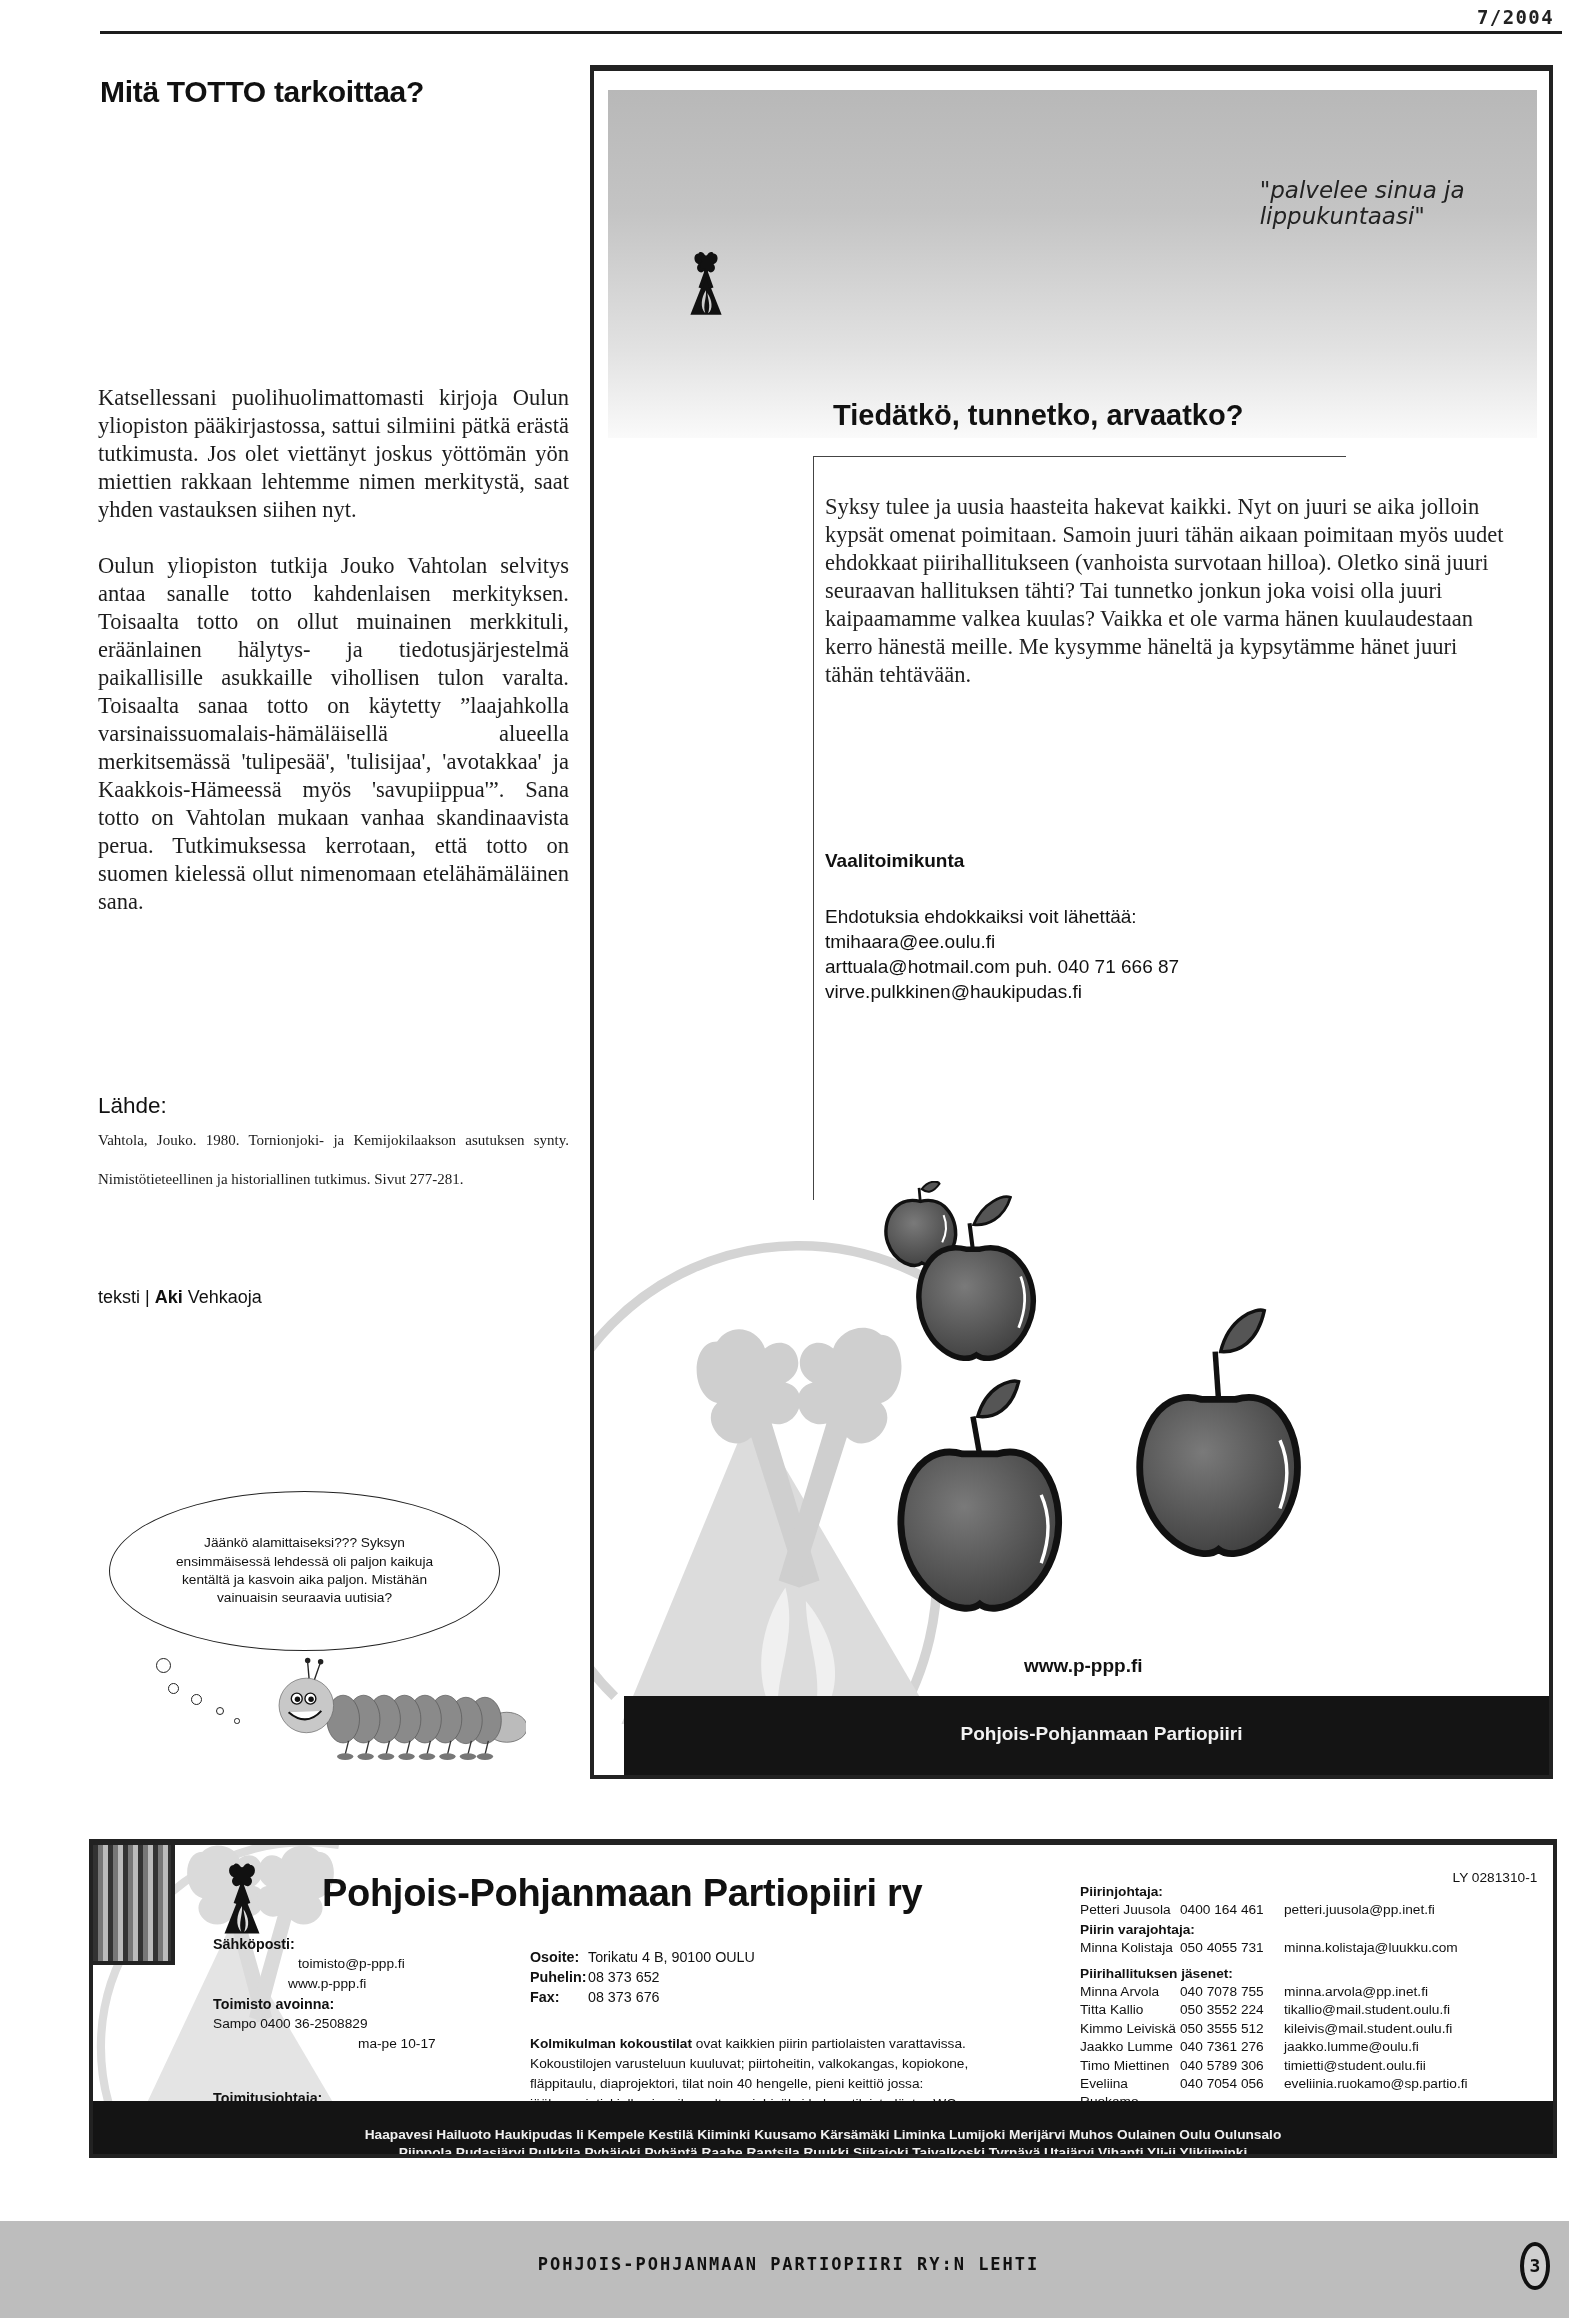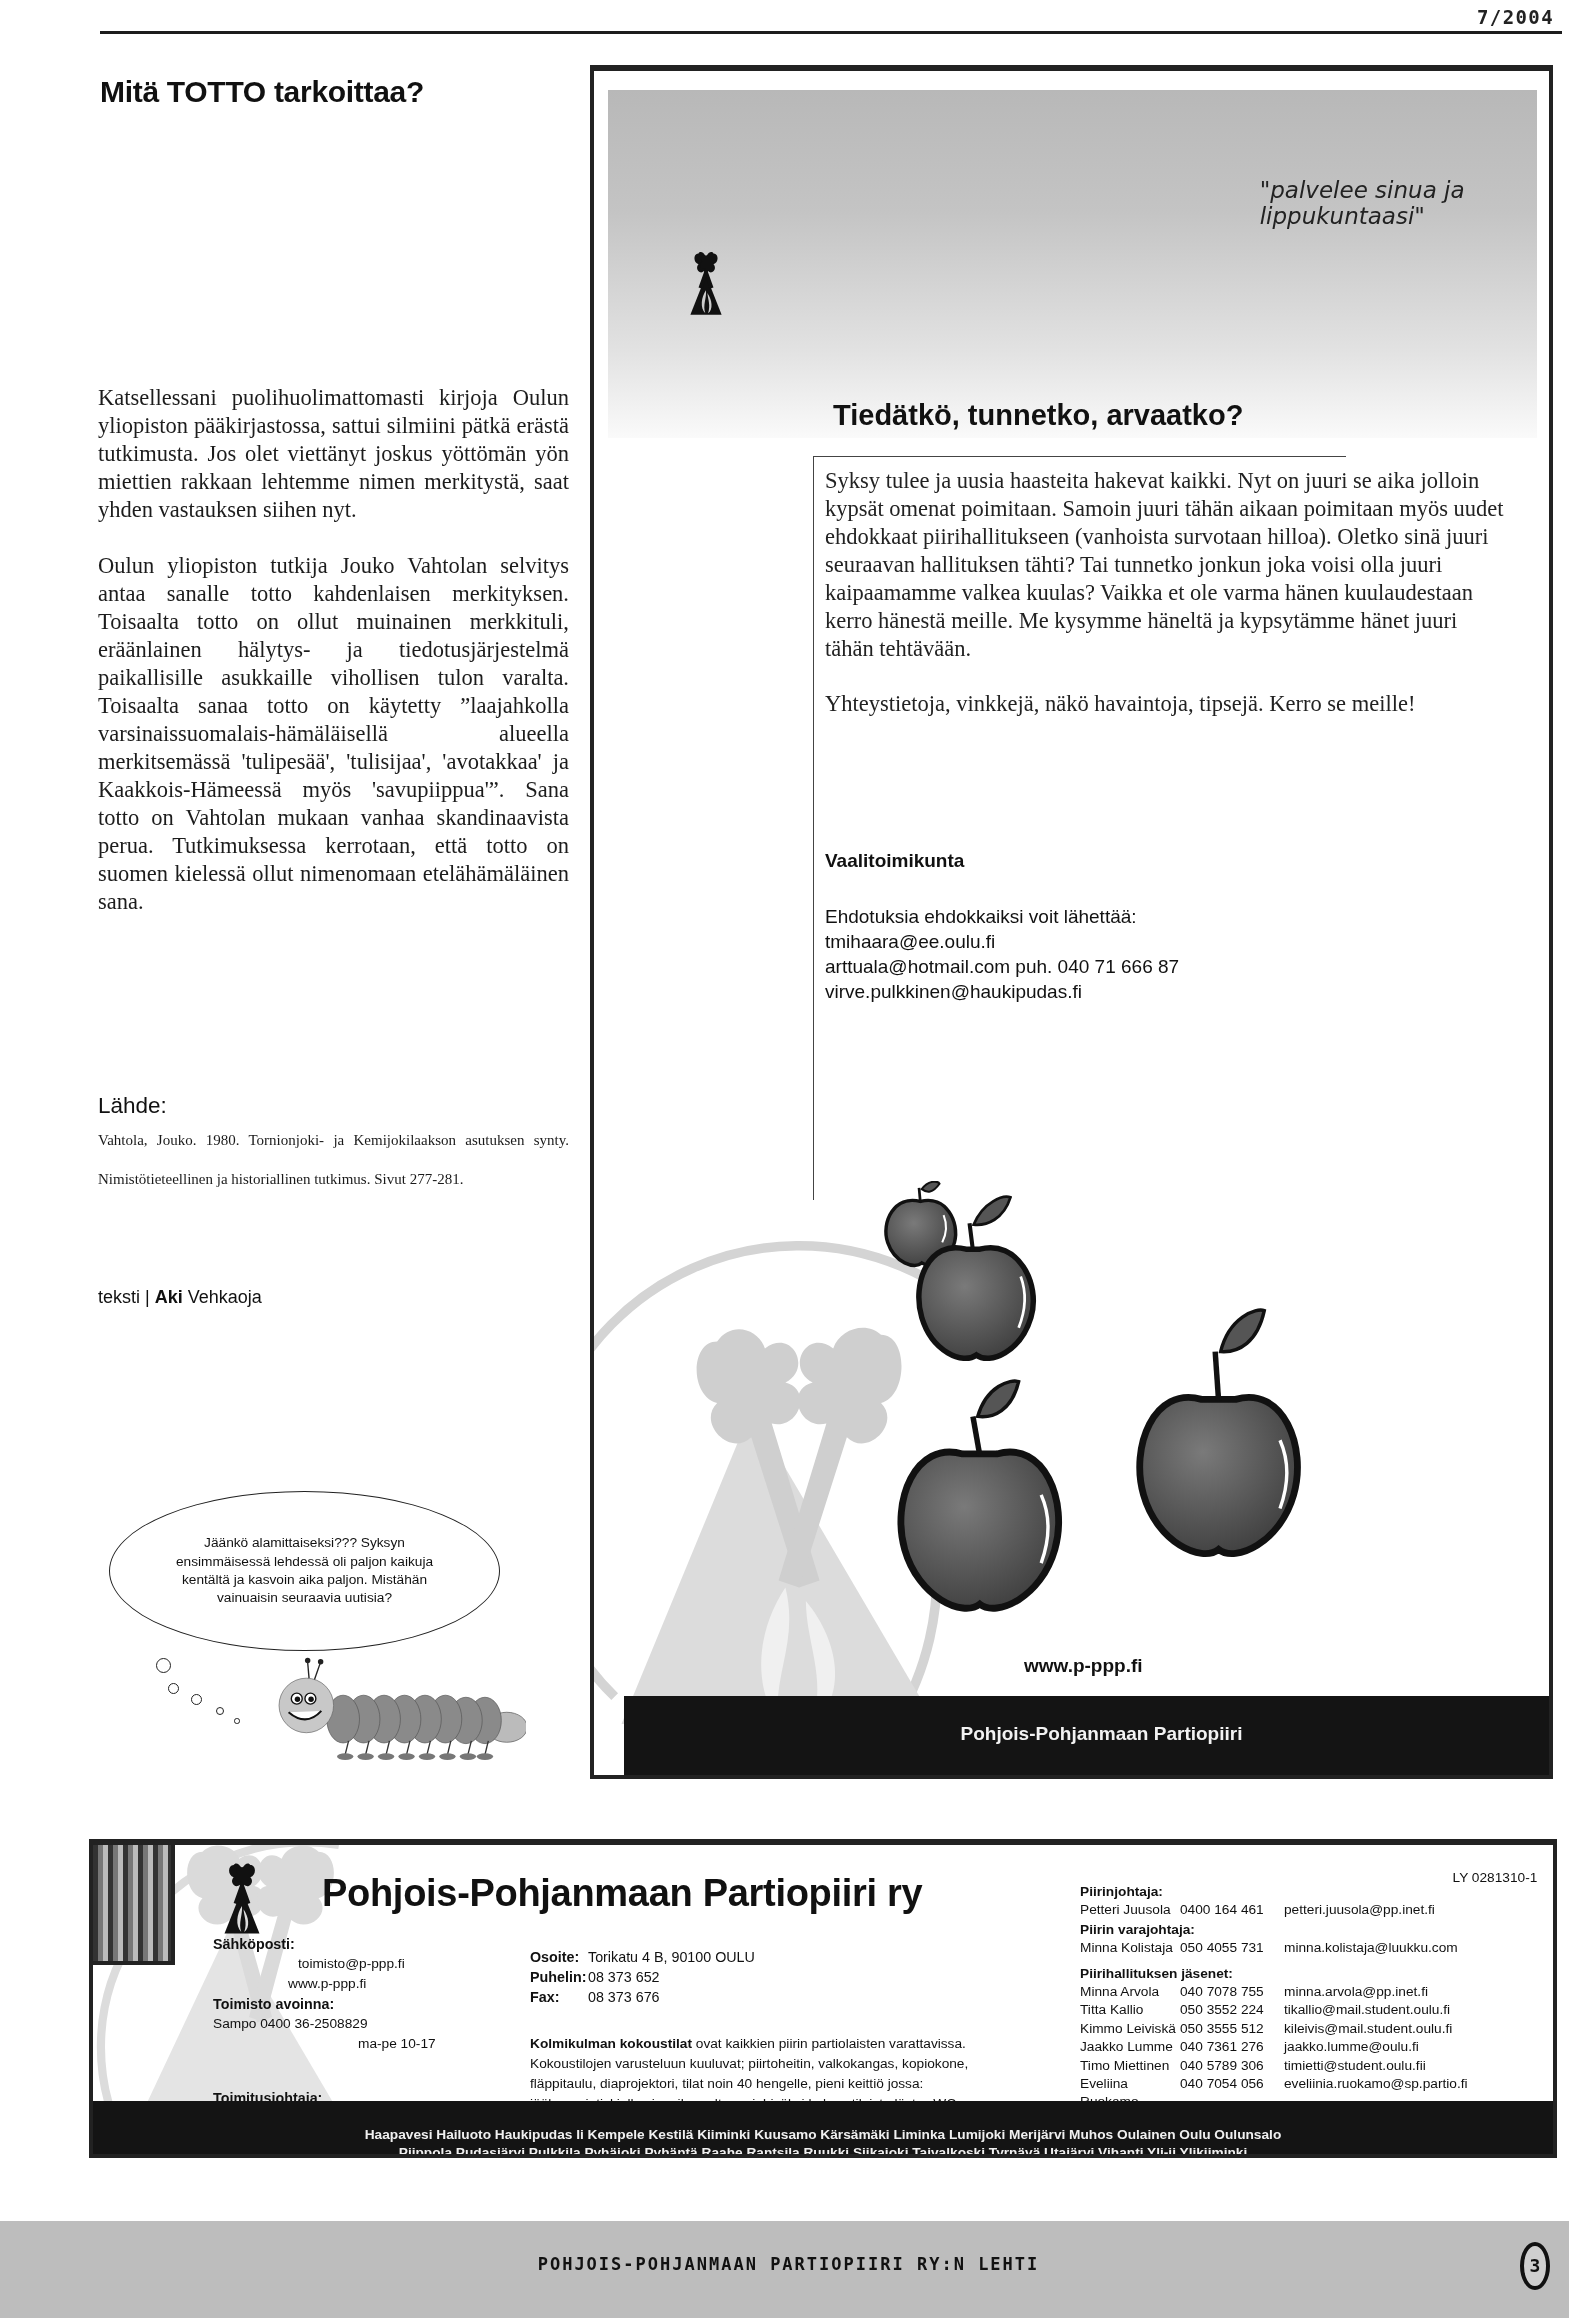--- a/index.html
+++ b/index.html
@@ -19,21 +19,21 @@
 
   
   .ad { position: absolute; left: 590px; top: 65px; width: 963px; height: 1714px; border: 4.1px solid #222; border-top-width: 6.1px; background: #fff; overflow: hidden; }
   .ad-banner { position: absolute; left: 13.7px; top: 19px; width: 929px; height: 348px;
     background: linear-gradient(180deg, #b8b8b8 0%, #c4c4c4 35%, #e2e2e2 75%, #fafafa 100%); }
   .ad-logo { position: absolute; left: 81px; top: 158px; width: 34px; height: 68px; }
   .ad-slogan { position: absolute; left: 652px; top: 87px; font-family: "DejaVu Sans", sans-serif; font-style: italic; font-size: 23px; color: #222; }
   .ad-heading { position: absolute; left: 239px; top: 328px; font-family: "Liberation Sans", sans-serif; font-size: 29px; font-weight: bold; color: #111; }
   .ad-textbox { position: absolute; left: 219px; top: 385px; width: 533px; height: 744px; border-left: 1.4px solid #444; border-top: 1.4px solid #444; }
   .ad-para { position: absolute; left: 231px; top: 396px; width: 683px; font-family: "Liberation Serif", serif; font-size: 22.5px; line-height: 28px; color: #222; }
-  .ad-para p { margin-bottom: 27px; }
+  .ad-para p { margin-bottom: 27px; margin-top: 26px; }
   .ad-committee { position: absolute; left: 231px; top: 779px; font-family: "Liberation Sans", sans-serif; font-size: 19px; font-weight: bold; color: #111; }
   .ad-contacts { position: absolute; left: 231px; top: 833px; font-family: "Liberation Sans", sans-serif; font-size: 19px; line-height: 25px; color: #111; }
   .ad-url { position: absolute; left: 430px; top: 1584px; font-family: "Liberation Sans", sans-serif; font-size: 19px; font-weight: bold; color: #111; }
   .ad-footer { position: absolute; left: 0; bottom: 0; width: 100%; height: 79px; background: #141414; margin-left: 30px; }
   .ad-footer span { position: absolute; left: 0; width: 100%; top: 27px; text-align: center; font-family: "Liberation Sans", sans-serif; font-size: 19px; font-weight: bold; color: #f2f2f2; }
   .ad-watermark { position: absolute; left: 0; top: 1134px; width: 615px; height: 519px; }
   .apples { position: absolute; left: 273px; top: 1110px; width: 478px; height: 464px; }
 
   
   .bubble { position: absolute; left: 109px; top: 1491px; width: 391px; height: 160px; border: 1.4px solid #222; border-radius: 50%; display: flex; align-items: center; justify-content: center; text-align: center; padding: 0 48px; font-family: "Liberation Sans", sans-serif; font-size: 13.7px; line-height: 18.4px; color: #111; }
@@ -148,21 +148,20 @@
       <path d="M36 8 C44 8 44 22 36 24 C42 30 34 40 28 34 L20 60 L14 58 L24 30 C16 32 14 22 20 20 C14 16 20 6 26 12 C28 6 34 4 36 8 Z" fill="#111"></path>
       <path d="M25 62 C18 72 16 88 24 96 C20 84 26 74 25 62 Z" fill="#ccc"></path>
       <path d="M27 66 C34 76 36 90 28 96 C32 84 28 76 27 66 Z" fill="#ccc"></path>
     </svg>
     <div class="ad-slogan">"palvelee sinua ja lippukuntaasi"</div>
   </div>
   <h2 class="ad-heading">Tiedätkö, tunnetko, arvaatko?</h2>
   <div class="ad-textbox"></div>
   <div class="ad-para">
     <p>Syksy tulee ja uusia haasteita hakevat kaikki. Nyt on juuri se aika jolloin kypsät omenat poimitaan. Samoin juuri tähän aikaan poimitaan myös uudet ehdokkaat piirihallitukseen (vanhoista survotaan hilloa). Oletko sinä juuri seuraavan hallituksen tähti? Tai tunnetko jonkun joka voisi olla juuri kaipaamamme valkea kuulas? Vaikka et ole varma hänen kuulaudestaan kerro hänestä meille. Me kysymme häneltä ja kypsytämme hänet juuri tähän tehtävään.</p>
-    <p>Yhteystietoja, vinkkejä, näkö havaintoja, tipsejä. Kerro se meille!</p>
   </div>
   <div class="ad-committee">Vaalitoimikunta</div>
   <div class="ad-contacts">
     <div>Ehdotuksia ehdokkaiksi voit lähettää:</div>
     <div>tmihaara@ee.oulu.fi</div>
     <div>arttuala@hotmail.com puh. 040 71 666 87</div>
     <div>virve.pulkkinen@haukipudas.fi</div>
   </div>
 
   <svg class="ad-watermark" viewBox="0 0 900 760">

